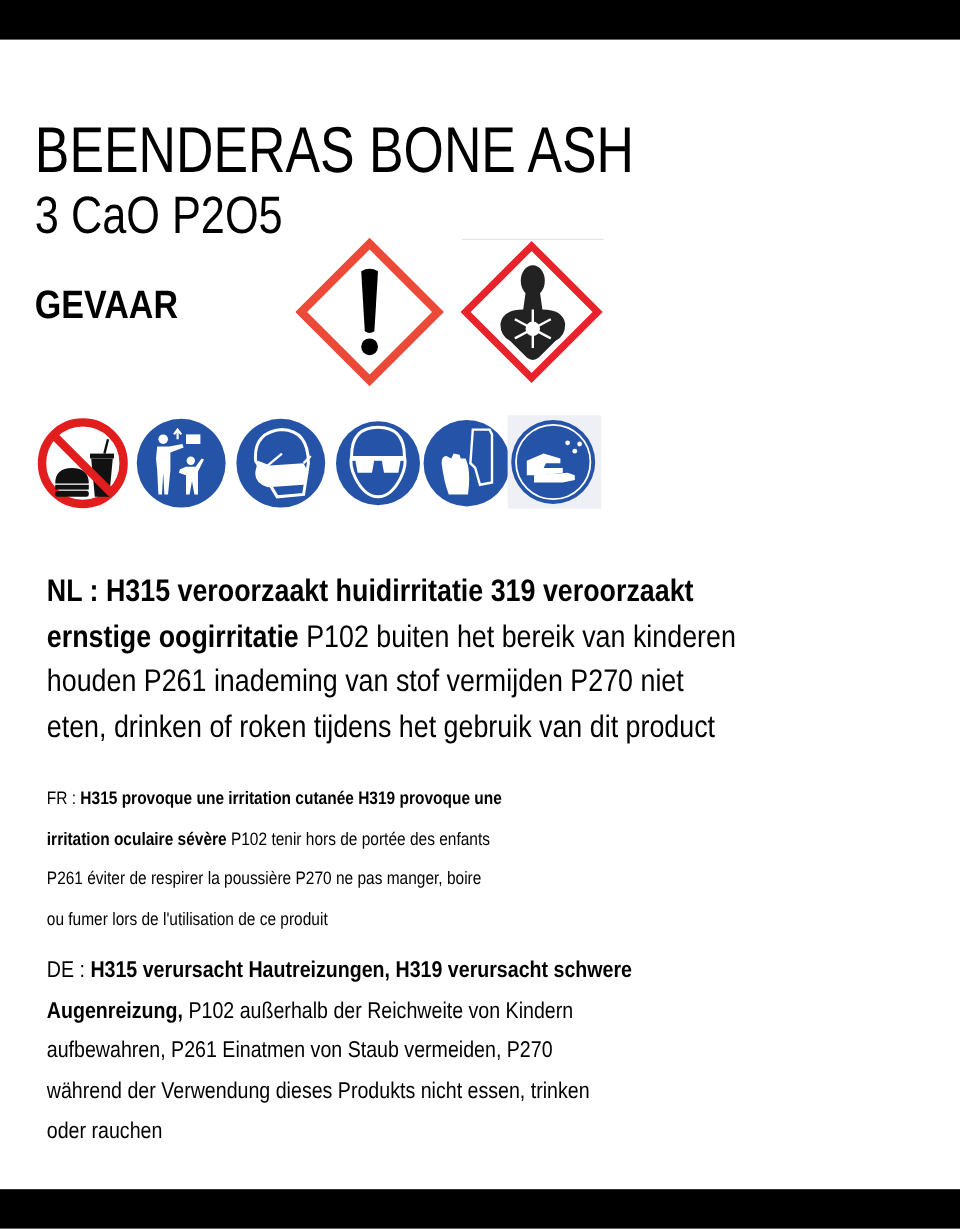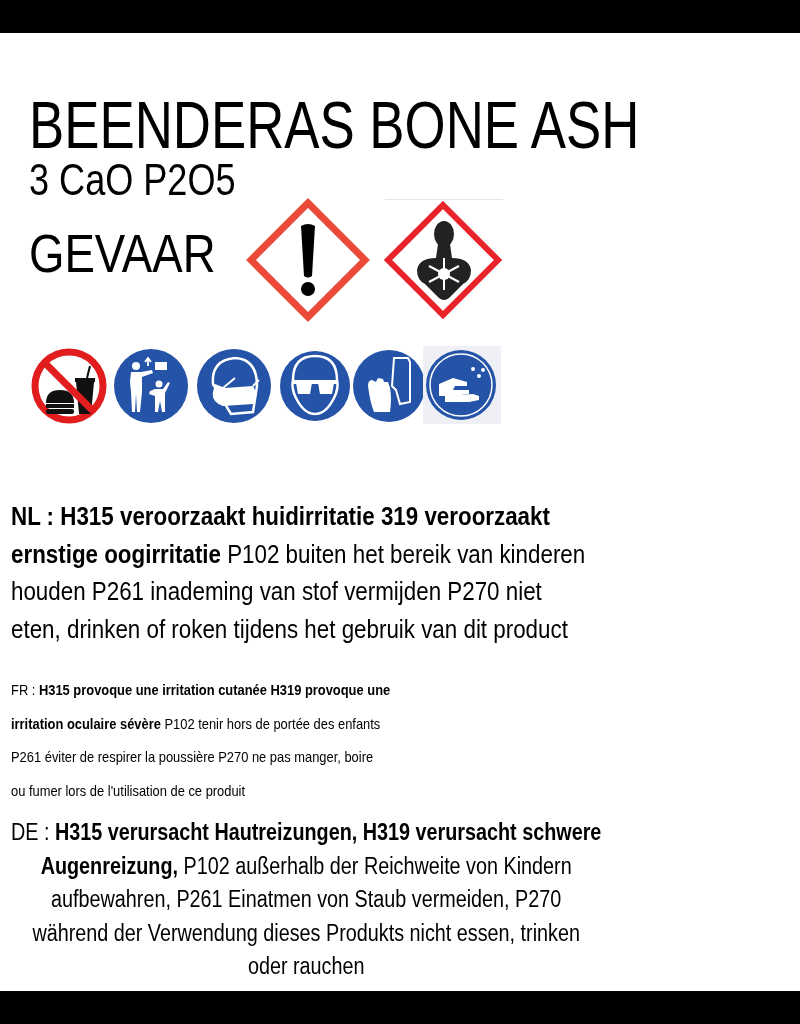--- a/index.html
+++ b/index.html
@@ -8,52 +8,52 @@
     background: #ffffff; color: #000;
     font-family: "Liberation Sans", "DejaVu Sans", sans-serif;
   }
   .bar-top { position: absolute; left: 0; top: 0; width: 800px; height: 33px; background: #000; }
   .bar-bottom { position: absolute; left: 0; top: 991px; width: 800px; height: 33px; background: #000; }
 
   .cond { display: inline-block; transform-origin: 0 0; white-space: nowrap; }
 
   .title {
     position: absolute; left: 29px; top: 88px;
-    font-size: 66px; line-height: 74px; font-weight: 400; letter-spacing: 0px;
+    font-size: 54px; line-height: 74px; font-weight: 400; letter-spacing: 0px;
   }
   .title .cond { transform: scaleX(0.80); }
   .subtitle {
     position: absolute; left: 29px; top: 158px;
     font-size: 44px; line-height: 44px; font-weight: 400;
   }
   .subtitle .cond { transform: scaleX(0.82); }
   .signal {
     position: absolute; left: 29px; top: 226px;
-    font-size: 53px; line-height: 56px; font-weight: 400;
+    font-size: 33px; line-height: 56px; font-weight: 700;
   }
   .signal .cond { transform: scaleX(0.86); }
 
   .ghs { position: absolute; }
   .ghs svg { display: block; }
   .ghs-1 { left: 246px; top: 198px; width: 124px; height: 124px; }
   .ghs-2 { left: 383px; top: 200px; width: 120px; height: 120px; }
   .ghs-2-bg { position: absolute; left: 385px; top: 199px; width: 118px; height: 1px; background: #e6e6e6; }
 
   .pictos { position: absolute; left: 30px; top: 346px; height: 80px; }
   .picto { position: absolute; top: 0; width: 78px; height: 78px; }
   .picto svg { display: block; }
 
-  .para { position: absolute; left: 11px; white-space: nowrap; margin-top: 24px; }
+  .para { position: absolute; left: 39px; white-space: nowrap; }
   .para .ln { display: block; }
   .para b { font-weight: 700; }
   .nl { top: 474px; font-size: 26px; line-height: 37.5px; }
   .nl .ln { transform: scaleX(0.86); transform-origin: 0 0; }
   .fr { top: 649px; font-size: 15px; line-height: 33.5px; }
   .fr .ln { transform: scaleX(0.86); transform-origin: 0 0; }
-  .de { top: 792px; font-size: 23px; line-height: 33.5px; text-align: center; }
+  .de { top: 792px; font-size: 19px; line-height: 33.5px; }
   .de .ln { transform: scaleX(0.86); transform-origin: 0 0; }
 </style>
 </head>
 <body>
 
 <div class="bar-top"></div>
 
 <div class="title">
   <span class="cond">BEENDERAS BONE ASH</span>
 </div>

